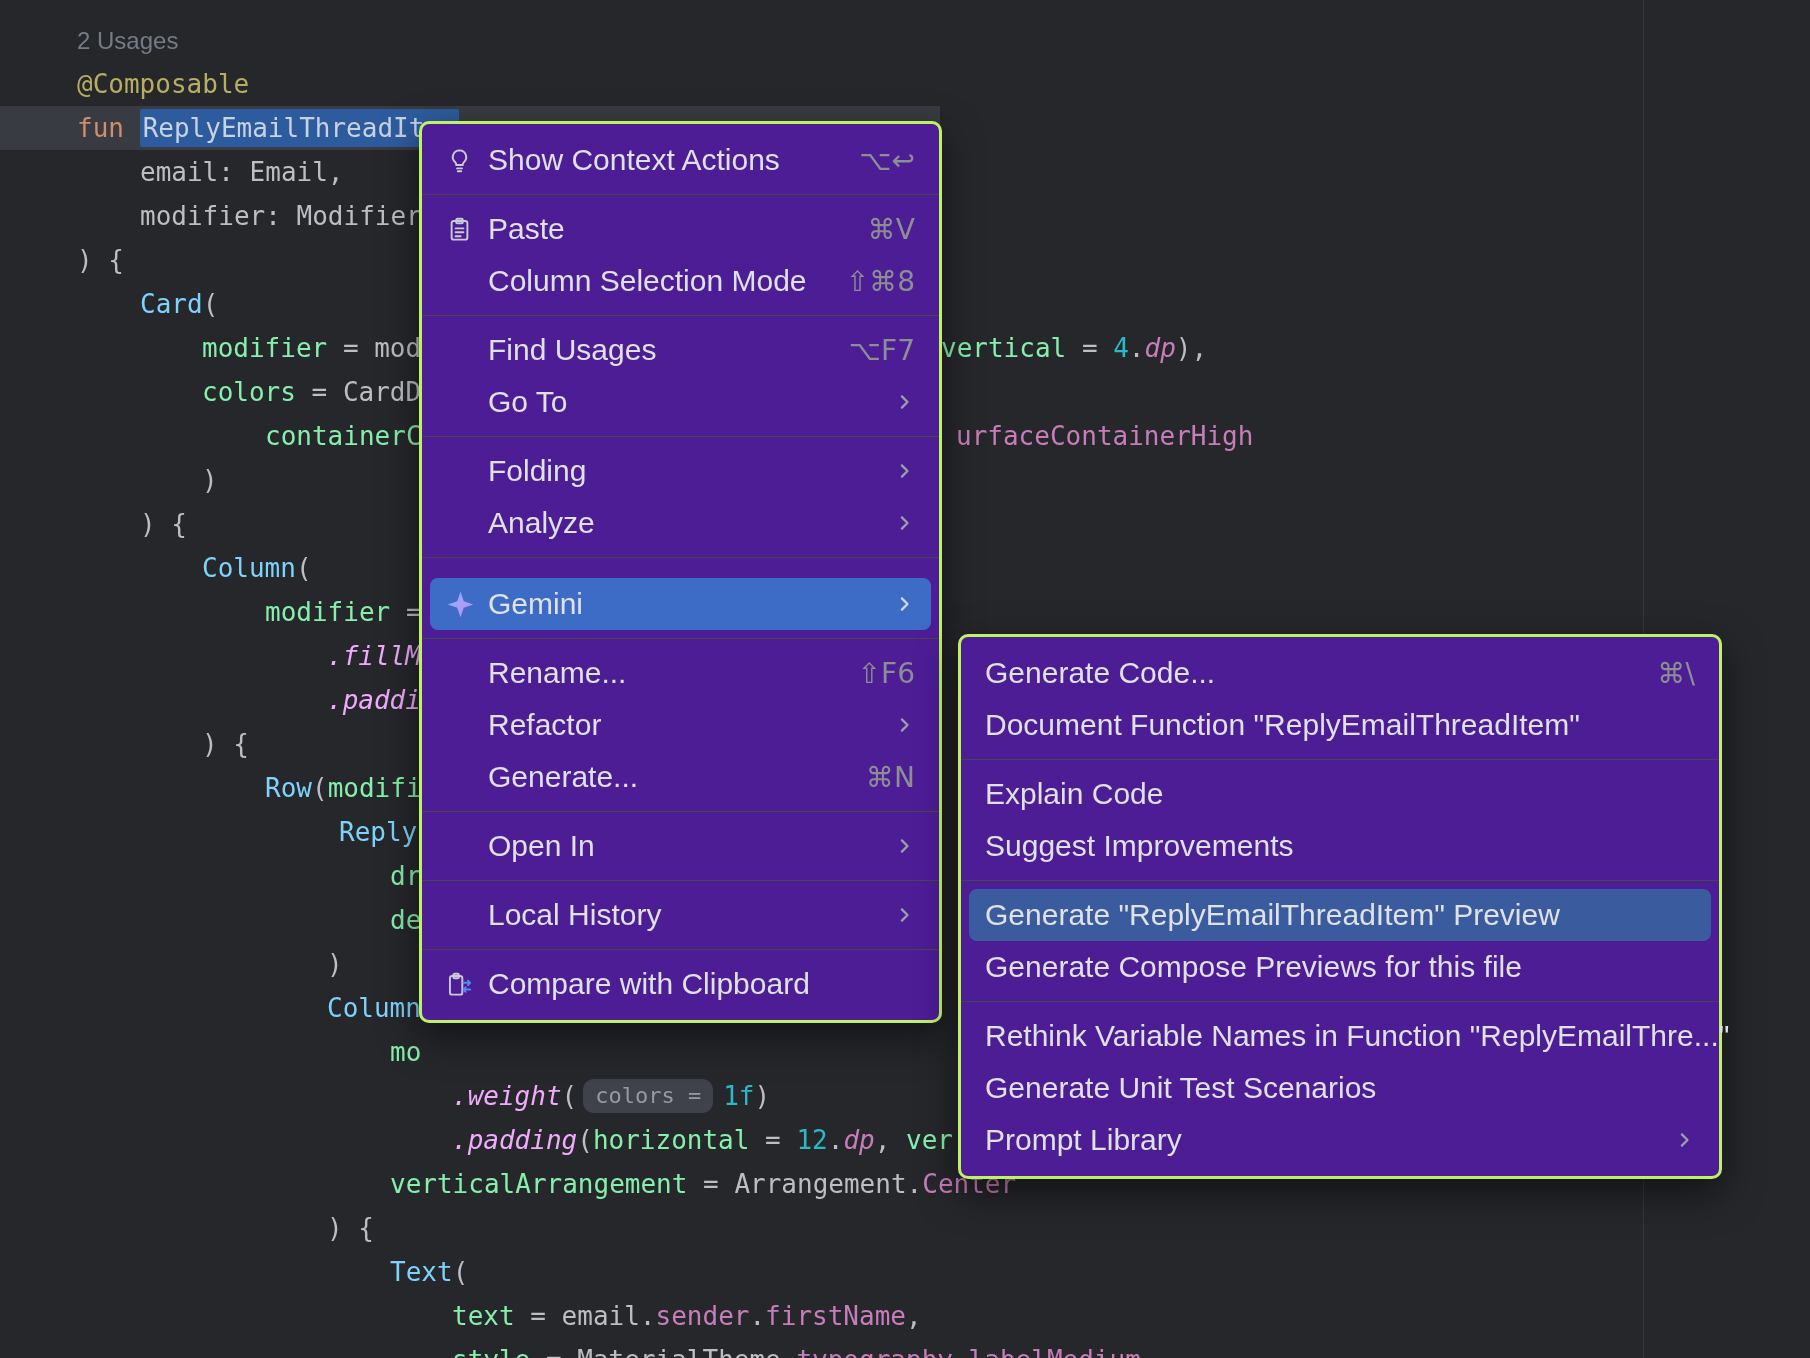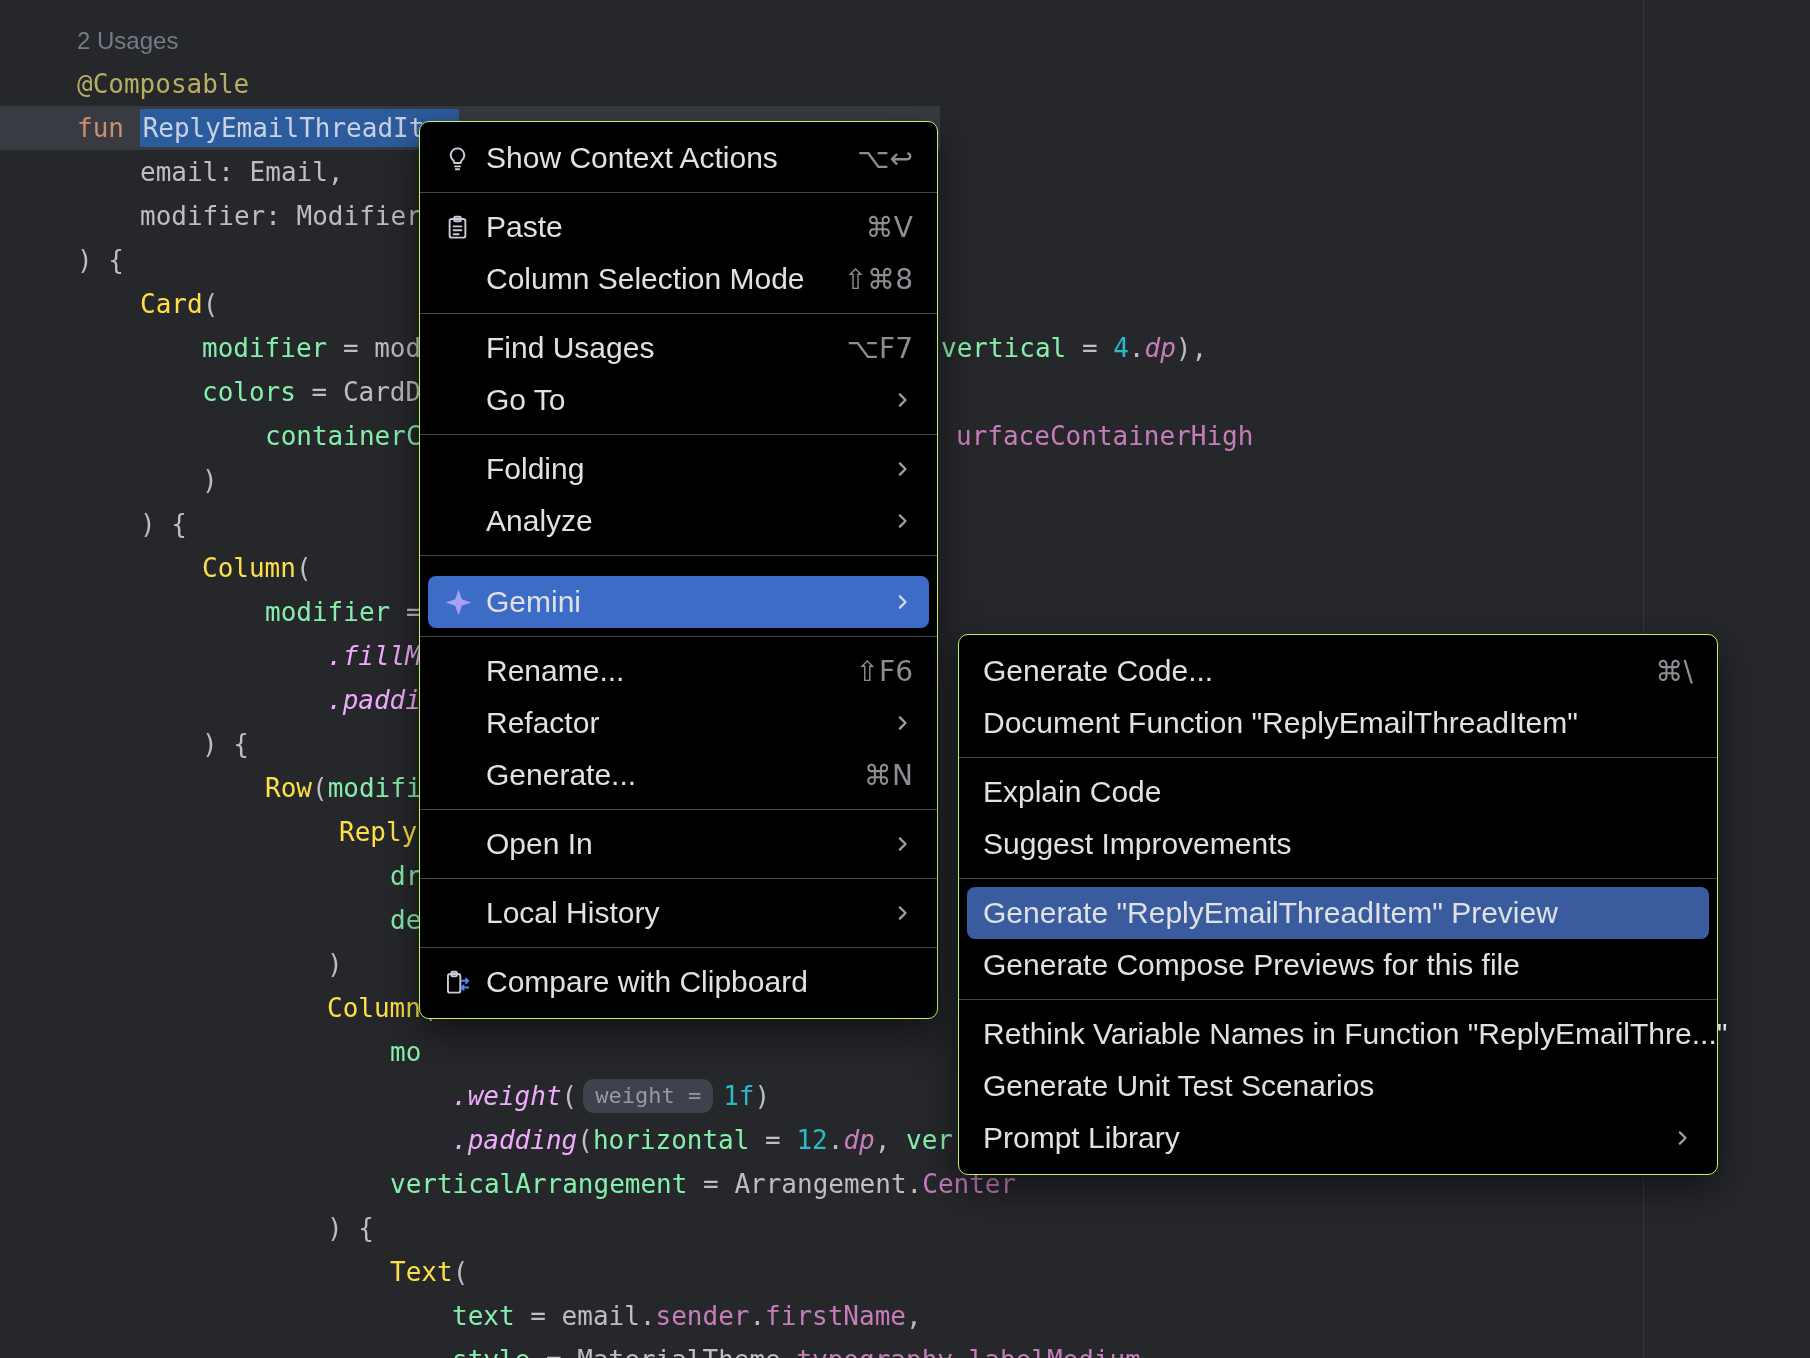--- a/index.html
+++ b/index.html
@@ -15,38 +15,38 @@
   .guide-line{position:absolute;left:1643px;top:0;width:1px;height:100%;background:#36383D;z-index:1;}
   #code-layer{position:absolute;inset:0;z-index:2;}
   .code-line{
     position:absolute;white-space:pre;
     font-family:"DejaVu Sans Mono",monospace;
     font-size:26px;line-height:44px;color:#BCBEC4;
   }
   .pl{color:#BCBEC4}
   .kw{color:#CF8E6D}
   .an{color:#B8AE62}
-  .fn{color:#fde047}
+  .fn{color:#7dd3fc}
   .na{color:#86efac}
   .ex{color:#f0abfc;font-style:italic}
   .nu{color:#2BBAC5}
   .pk{color:#C77DBB}
   .pki{color:#C77DBB;font-style:italic}
   .de{color:#C8D2E3}
   .selbg{background:#2D5C9E;padding:4px 3px;border-radius:2px;}
   .hint{font-family:"Liberation Sans",sans-serif;font-size:24px;color:#767C87;}
   .pill{
     display:inline-block;background:#3F424A;color:#959AA4;border-radius:11px;
     padding:0 12px;margin:0 10px 0 6px;font-size:22px;line-height:34px;
     vertical-align:2px;font-family:"DejaVu Sans Mono",monospace;
   }
 
   
   .menu{
-    position:absolute;background:#000000;border:1px solid #bef264;border-radius:10px;
+    position:absolute;background:#4c1d95;border:3px solid #bef264;border-radius:10px;
     box-shadow:0 14px 38px rgba(0,0,0,.5);padding:10px 0;
     font-size:30px;color:#DFE1E5;z-index:10;
   }
   #context-menu{left:419px;top:121px;width:517px;}
   #gemini-submenu{left:958px;top:608px;width:758px;z-index:11;margin-top:26px;}
   .menu-item{
     height:52px;display:flex;align-items:center;margin:0 8px;border-radius:8px;
     padding:0 16px;cursor:default;
   }
   .mi-icon{width:42px;display:inline-flex;align-items:center;flex:none;}
@@ -86,21 +86,21 @@
       <div class="code-line" style="left: 327px; top: 634px;"><span class="ex">.fillM</span></div>
       <div class="code-line" style="left: 327px; top: 678px;"><span class="ex">.paddi</span></div>
       <div class="code-line" style="left: 202px; top: 722px;"><span class="pl">) {</span></div>
       <div class="code-line" style="left: 265px; top: 766px;"><span class="fn">Row</span><span class="pl">(</span><span class="na">modifi</span></div>
       <div class="code-line" style="left: 327px; top: 810px; margin-left: 12px;"><span class="fn">ReplyF</span></div>
       <div class="code-line" style="left: 390px; top: 854px;"><span class="na">dr</span></div>
       <div class="code-line" style="left: 390px; top: 898px;"><span class="na">de</span></div>
       <div class="code-line" style="left: 327px; top: 942px;"><span class="pl">)</span></div>
       <div class="code-line" style="left: 327px; top: 986px;"><span class="fn">Column</span><span class="pl">(</span></div>
       <div class="code-line" style="left: 390px; top: 1030px;"><span class="na">mo</span></div>
-      <div class="code-line" style="left: 452px; top: 1074px;"><span class="ex">.weight</span><span class="pl">(</span><span class="pill">weight =</span><span class="nu">1f</span><span class="pl">)</span></div>
+      <div class="code-line" style="left: 452px; top: 1074px;"><span class="ex">.weight</span><span class="pl">(</span><span class="pill">colors =</span><span class="nu">1f</span><span class="pl">)</span></div>
       <div class="code-line" style="left: 452px; top: 1118px;"><span class="ex">.padding</span><span class="pl">(</span><span class="na">horizontal</span><span class="pl"> = </span><span class="nu">12</span><span class="pl">.</span><span class="pki">dp</span><span class="pl">, </span><span class="na">ver</span></div>
       <div class="code-line" style="left: 390px; top: 1162px;"><span class="na">verticalArrangement</span><span class="pl"> = </span><span class="pl">Arrangement.</span><span class="pk">Center</span></div>
       <div class="code-line" style="left: 327px; top: 1206px;"><span class="pl">) {</span></div>
       <div class="code-line" style="left: 390px; top: 1250px;"><span class="fn">Text</span><span class="pl">(</span></div>
       <div class="code-line" style="left: 452px; top: 1294px;"><span class="na">text</span><span class="pl"> = </span><span class="pl">email.</span><span class="pk">sender</span><span class="pl">.</span><span class="pk">firstName</span><span class="pl">,</span></div>
       <div class="code-line" style="left: 452px; top: 1338px;"><span class="na">style</span><span class="pl"> = </span><span class="pl">MaterialTheme.</span><span class="pk">typography</span><span class="pl">.</span><span class="pk">labelMedium</span></div>
     </div>
   <div class="menu" id="context-menu">
       <div class="menu-item">
         <span class="mi-icon">

